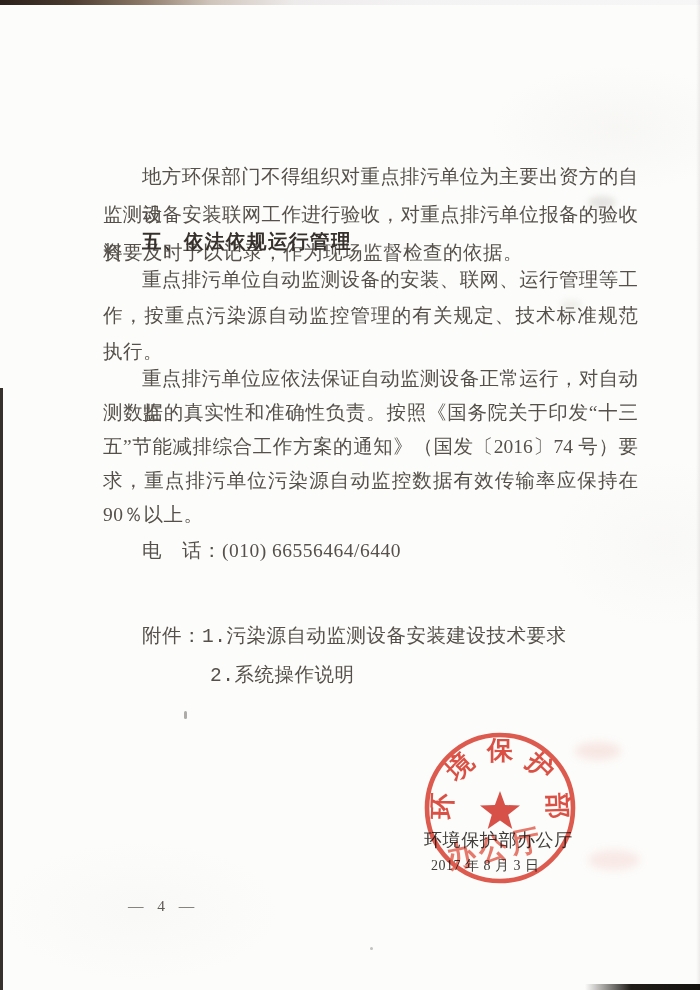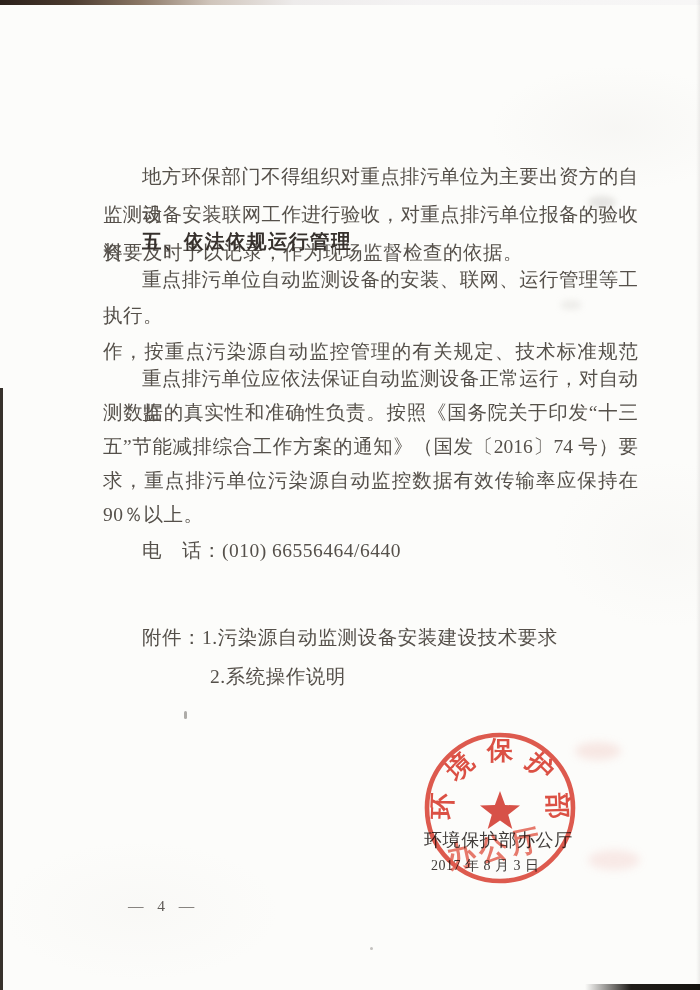--- a/index.html
+++ b/index.html
@@ -40,21 +40,21 @@
   .lh38 .line{line-height:38px;height:38px;}
   .lh36 .line{line-height:36px;height:36px;}
   .lh34 .line{line-height:34px;height:34px;}
   .lh39 .line{line-height:39px;height:39px;}
   [data-name="para-1"]{top:122px;margin-top:36px;}
   [data-name="heading-5"]{top:228px;font-weight:bold;color:#36302c;letter-spacing:1.5px;}
   [data-name="heading-5"] .line{line-height:28px;height:28px;}
   [data-name="para-2"]{top:262px;}
   [data-name="para-3"]{top:362px;}
   [data-name="contact"]{top:534px;}
-  [data-name="attachments"]{top:618px;}
+  [data-name="attachments"]{top:618px;font-family:Liberation Mono, monospace;}
 
   
   .sig-org{position:absolute;left:424px;top:828px;font-size:18px;letter-spacing:.6px;color:#3f3b38;white-space:pre;}
   .sig-date{position:absolute;left:431px;top:857px;font-size:14px;letter-spacing:.5px;color:#3f3b38;white-space:pre;}
 
   
   .seal{position:absolute;left:420px;top:727px;mix-blend-mode:multiply;opacity:.93;}
 
   
   .page-num{position:absolute;left:112px;top:897px;width:100px;text-align:center;
@@ -81,22 +81,22 @@
       <div class="block lh38" data-name="para-1">
         <div class="line ind fill" data-name="text-line">地方环保部门不得组织对重点排污单位为主要出资方的自动</div>
         <div class="line fill" data-name="text-line">监测设备安装联网工作进行验收，对重点排污单位报备的验收资</div>
         <div class="line" data-name="text-line">料要及时予以记录，作为现场监督检查的依据。</div>
       </div>
       <div class="block " data-name="heading-5">
         <div class="line ind" data-name="text-line">五、依法依规运行管理</div>
       </div>
       <div class="block lh36" data-name="para-2">
         <div class="line ind fill" data-name="text-line">重点排污单位自动监测设备的安装、联网、运行管理等工</div>
+        <div class="line fill" data-name="text-line">作，按重点污染源自动监控管理的有关规定、技术标准规范</div>
         <div class="line" data-name="text-line">执行。</div>
-        <div class="line fill" data-name="text-line">作，按重点污染源自动监控管理的有关规定、技术标准规范</div>
       </div>
       <div class="block lh34" data-name="para-3">
         <div class="line ind fill" data-name="text-line">重点排污单位应依法保证自动监测设备正常运行，对自动监</div>
         <div class="line fill" data-name="text-line">测数据的真实性和准确性负责。按照《国务院关于印发“十三</div>
         <div class="line fill" data-name="text-line">五”节能减排综合工作方案的通知》（国发〔2016〕74 号）要</div>
         <div class="line fill" data-name="text-line">求，重点排污单位污染源自动监控数据有效传输率应保持在</div>
         <div class="line" data-name="text-line">90％以上。</div>
       </div>
       <div class="block lh34" data-name="contact">
         <div class="line ind" data-name="text-line">电　话：(010) 66556464/6440</div>

